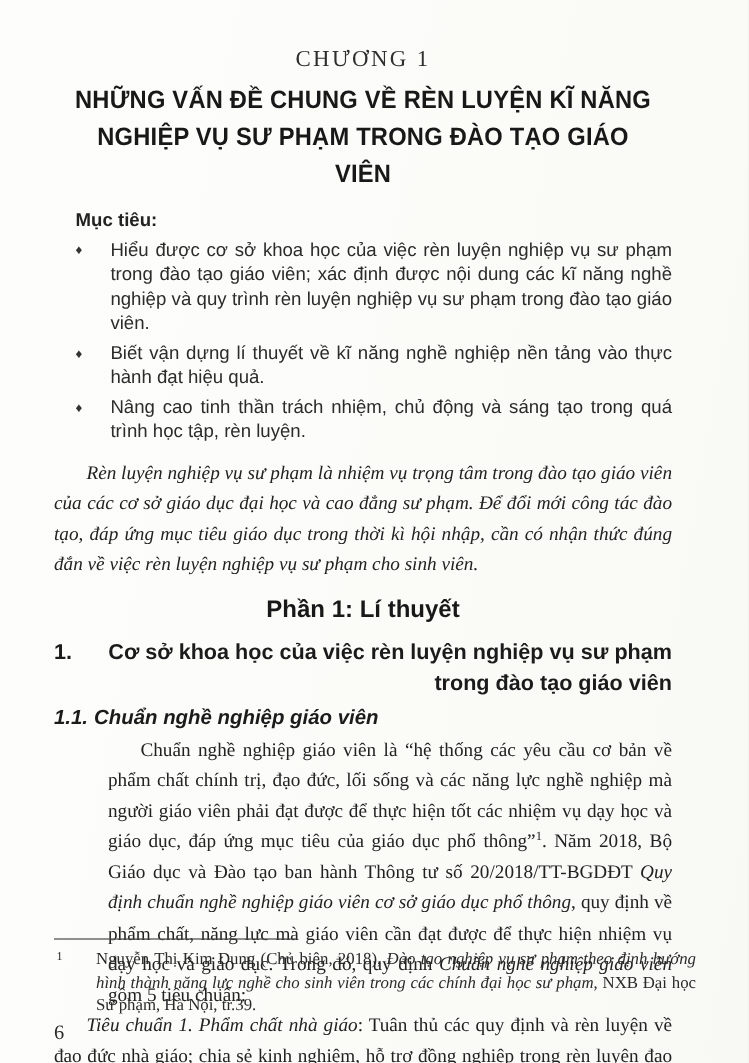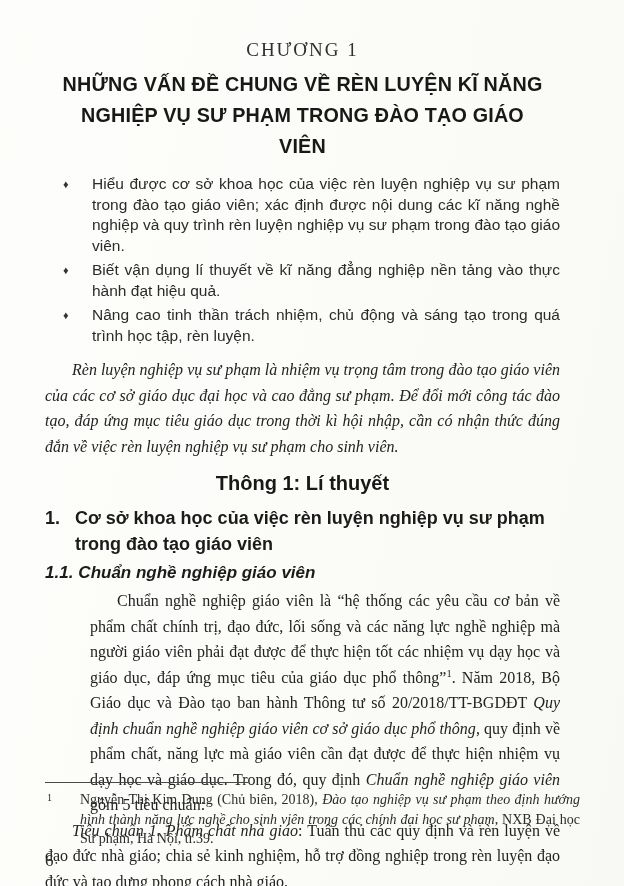--- a/index.html
+++ b/index.html
@@ -86,21 +86,21 @@
   .section-heading {
     display: flex;
     margin-top: 9px;
     font-family: "Liberation Sans", "DejaVu Sans", sans-serif;
     font-weight: bold;
     font-size: 18px;
     line-height: 26px;
     color: #1b1b1b;
   }
   .sec-num { flex: 0 0 30px; }
-  .sec-title { flex: 1; }
+  .sec-title { flex: 1; text-align: right; }
   .sub-heading {
     margin-top: 4px;
     font-family: "Liberation Sans", "DejaVu Sans", sans-serif;
     font-weight: bold;
     font-style: italic;
     font-size: 17px;
     line-height: 23px;
     color: #1b1b1b;
   }
   .sub-num { margin-right: 5px; }
@@ -145,37 +145,38 @@
 <div class="page">
 
   <div class="kicker">CHƯƠNG 1</div>
 
   <h1 class="chapter-title">
     <span class="line">NHỮNG VẤN ĐỀ CHUNG VỀ RÈN LUYỆN KĨ NĂNG</span>
     <span class="line">NGHIỆP VỤ SƯ PHẠM TRONG ĐÀO TẠO GIÁO VIÊN</span>
   </h1>
 
   <section class="objectives">
+    <div class="obj-label">Mục tiêu:</div>
     <div class="obj-item">
       <span class="obj-bullet">♦</span>
       <span class="obj-text">Hiểu được cơ sở khoa học của việc rèn luyện nghiệp vụ sư phạm trong đào tạo giáo viên; xác định được nội dung các kĩ năng nghề nghiệp và quy trình rèn luyện nghiệp vụ sư phạm trong đào tạo giáo viên.</span>
     </div>
     <div class="obj-item">
       <span class="obj-bullet">♦</span>
-      <span class="obj-text">Biết vận dụng lí thuyết về kĩ năng đẳng nghiệp nền tảng vào thực hành đạt hiệu quả.</span>
+      <span class="obj-text">Biết vận dựng lí thuyết về kĩ năng nghề nghiệp nền tảng vào thực hành đạt hiệu quả.</span>
     </div>
     <div class="obj-item">
       <span class="obj-bullet">♦</span>
       <span class="obj-text">Nâng cao tinh thần trách nhiệm, chủ động và sáng tạo trong quá trình học tập, rèn luyện.</span>
     </div>
   </section>
 
   <p class="body-para intro-para">Rèn luyện nghiệp vụ sư phạm là nhiệm vụ trọng tâm trong đào tạo giáo viên của các cơ sở giáo dục đại học và cao đẳng sư phạm. Để đổi mới công tác đào tạo, đáp ứng mục tiêu giáo dục trong thời kì hội nhập, cần có nhận thức đúng đắn về việc rèn luyện nghiệp vụ sư phạm cho sinh viên.</p>
 
-  <h2 class="part-heading">Thông 1: Lí thuyết</h2>
+  <h2 class="part-heading">Phần 1: Lí thuyết</h2>
 
   <div class="section-heading">
     <span class="sec-num">1.</span>
     <span class="sec-title">Cơ sở khoa học của việc rèn luyện nghiệp vụ sư phạm trong đào tạo giáo viên</span>
   </div>
 
   <div class="sub-heading">
     <span class="sub-num">1.1.</span><span>Chuẩn nghề nghiệp giáo viên</span>
   </div>
 

